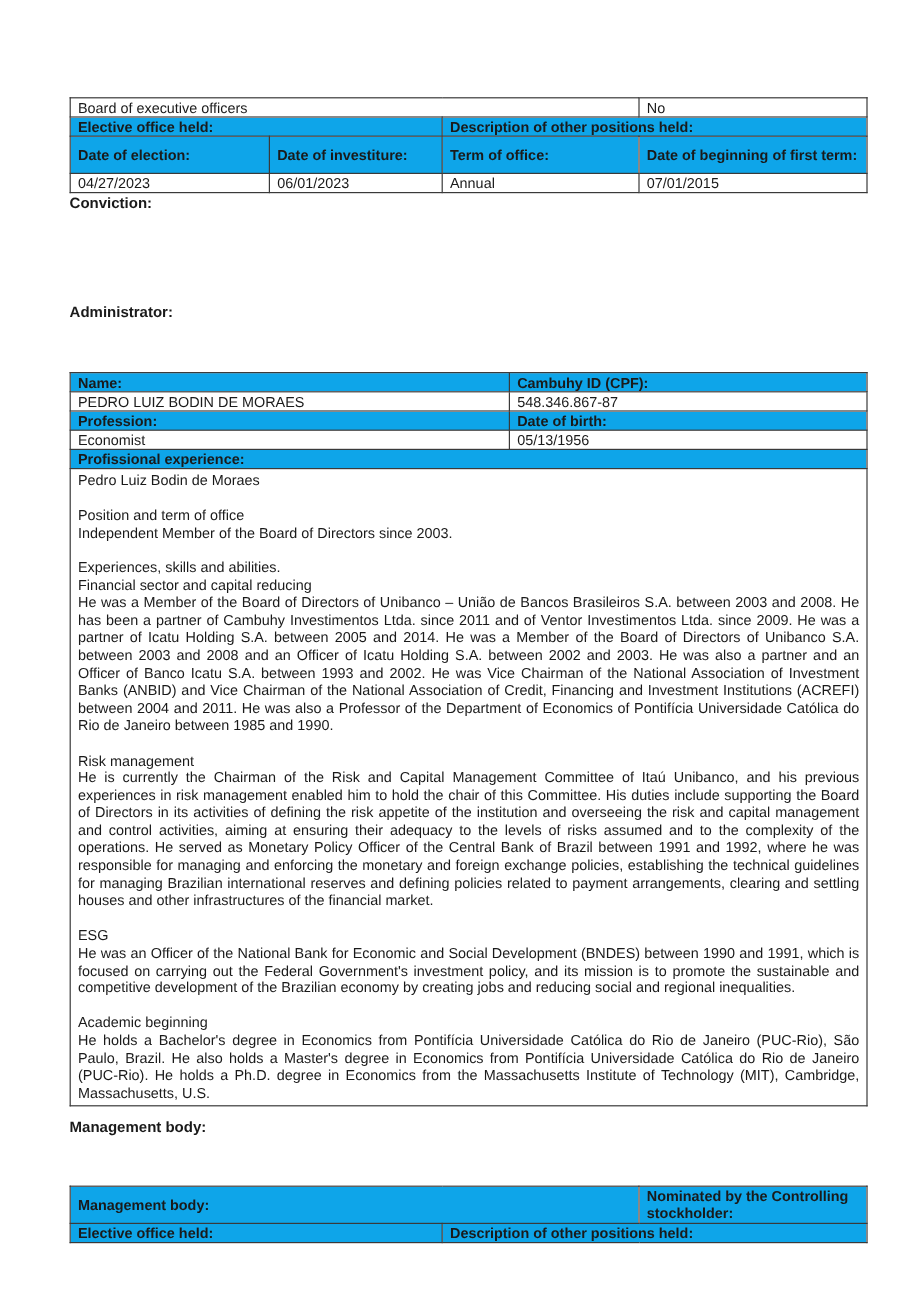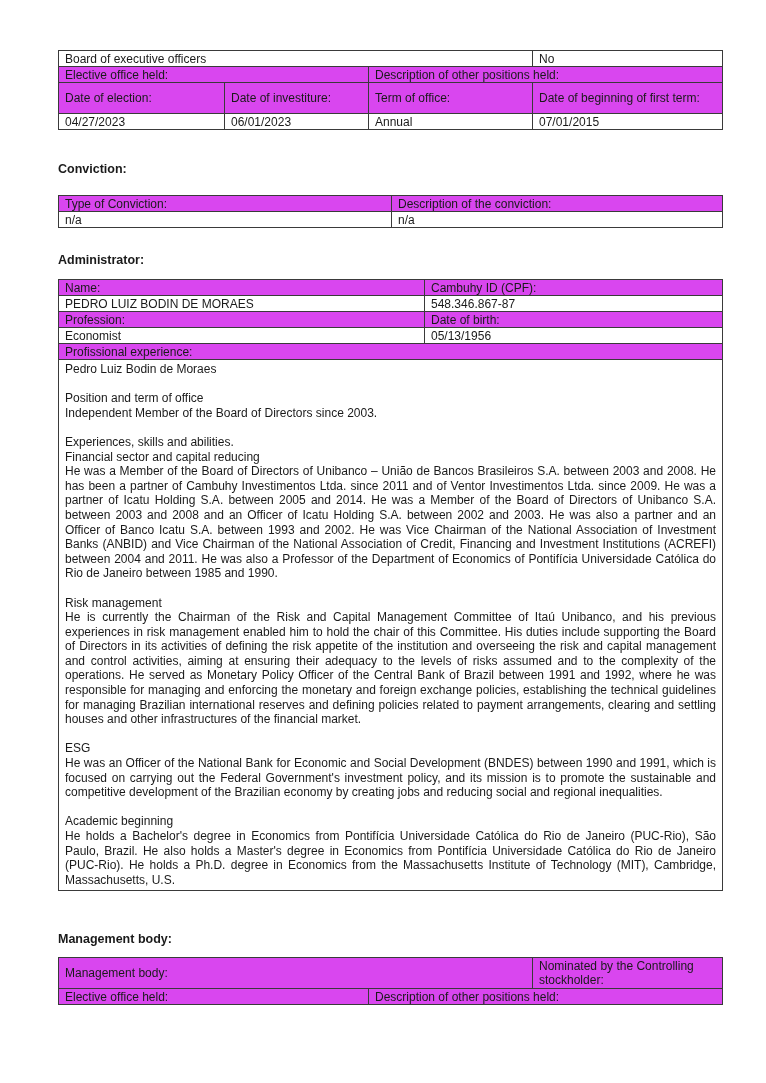--- a/index.html
+++ b/index.html
@@ -3,24 +3,24 @@
 <meta charset="utf-8">
 <style>
   html, body { margin: 0; padding: 0; background: #ffffff; }
   body {
     width: 766px; height: 1083px; position: relative; overflow: hidden;
     font-family: "Liberation Sans", sans-serif; color: #1a1a1a; font-size: 12px;
   }
   .page { position: absolute; left: 0; top: 0; width: 766px; height: 1083px; }
   table { border-collapse: collapse; position: absolute; left: 58px; width: 664px; table-layout: fixed; }
   td { border: 1px solid #3a3a3a; padding: 0 6px; font-size: 12px; line-height: 14px; height: 15px; vertical-align: middle; white-space: nowrap; overflow: hidden; }
-  td.h { background: #d946ef; font-weight: normal; }
+  td.h { background: #0ea5e9; font-weight: bold; }
   td.c { text-align: left; }
   td.h2 { height: 30px; line-height: 14px; white-space: normal; }
-  table.outer { border: 1.5px solid #3a3a3a; }
+  table.outer { border: 1.5px solid #3a3a3a; margin-top: 31px; }
   .section-title { position: absolute; left: 58px; font-weight: bold; font-size: 12.5px; }
   .exp { white-space: normal; padding: 2px 6px 3px 6px; vertical-align: top; height: auto; line-height: 14.6px; }
   .exp p { margin: 0; text-align: justify; }
   .exp .gap { height: 14.6px; }
 </style>
 </head>
 <body>
 
 <div class="page">
 
@@ -49,36 +49,20 @@
     <tr>
       <td class="c">04/27/2023</td>
       <td class="c">06/01/2023</td>
       <td class="c">Annual</td>
       <td class="c">07/01/2015</td>
     </tr>
   </tbody>
     </table>
 
   <div class="section-title" style="top:162px;">Conviction:</div>
-  <table class="outer" style="top:195px;">
-    <colgroup>
-        <col style="width:333px">
-        <col style="width:331px">
-      </colgroup>
-    <tbody>
-        <tr>
-      <td class="h">Type of Conviction:</td>
-      <td class="h">Description of the conviction:</td>
-    </tr>
-    <tr>
-      <td>n/a</td>
-      <td>n/a</td>
-    </tr>
-  </tbody>
-    </table>
 
   <div class="section-title" style="top:253px;">Administrator:</div>
   <table class="outer" style="top:279px;">
     <colgroup>
         <col style="width:366px">
         <col style="width:298px">
       </colgroup>
     <tbody>
         <tr>
       <td class="h">Name:</td>

